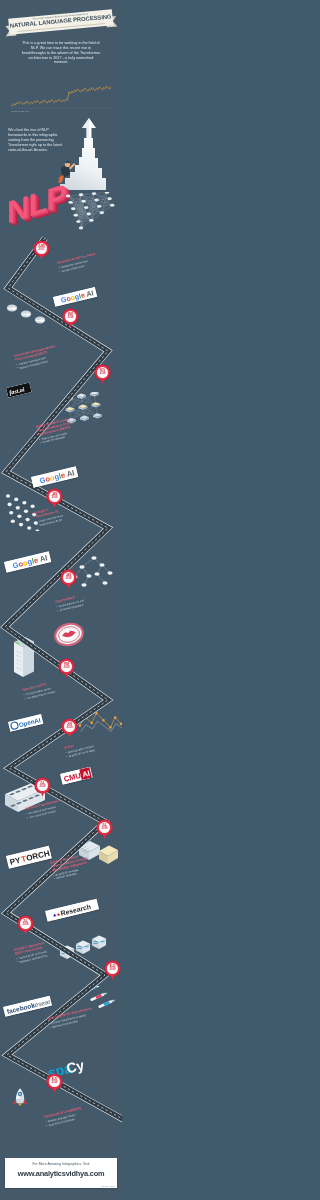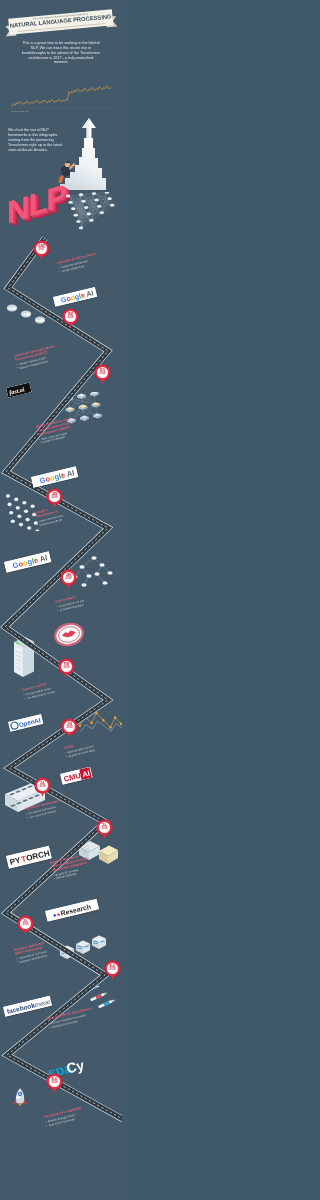--- a/index.html
+++ b/index.html
@@ -717,14 +717,19 @@
           <circle cx="12" cy="8" r="2.6" fill="#2b6cb8"></circle>
           <circle cx="12" cy="8" r="1.6" fill="#8fc6e8"></circle>
           <path d="M7 15 l-4 5 4 -1z" fill="#e8344e"></path>
           <path d="M17 15 l4 5 -4 -1z" fill="#e8344e"></path>
           <path d="M7 15 l10 0 -1 4 -8 0z" fill="#cfd8de"></path>
           <path d="M10 19 q2 6 4 0z" fill="#f7a11a"></path>
         </svg>
       </div>
     </div>
 
+  <div class="footer">
+    <div class="l1">For More Amazing Infographics, Visit</div>
+    <div class="url">www.analyticsvidhya.com</div>
+    <div class="brand">Analytics Vidhya</div>
+  </div>
 
 </div>
 
 </body></html>

